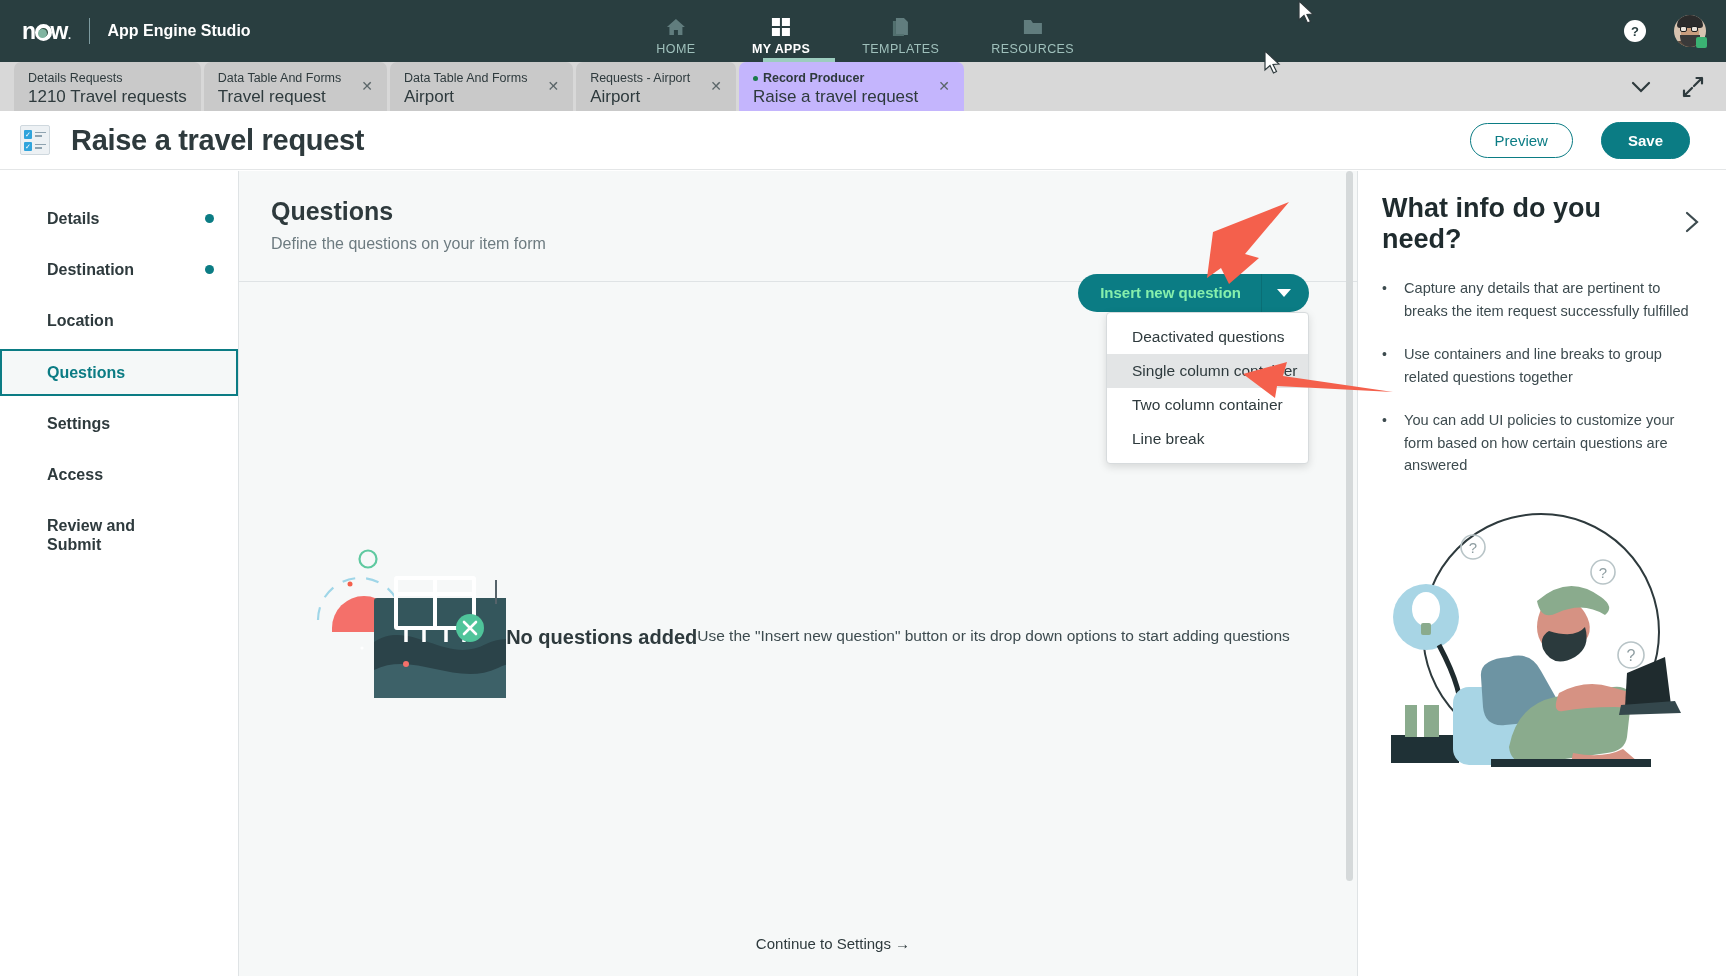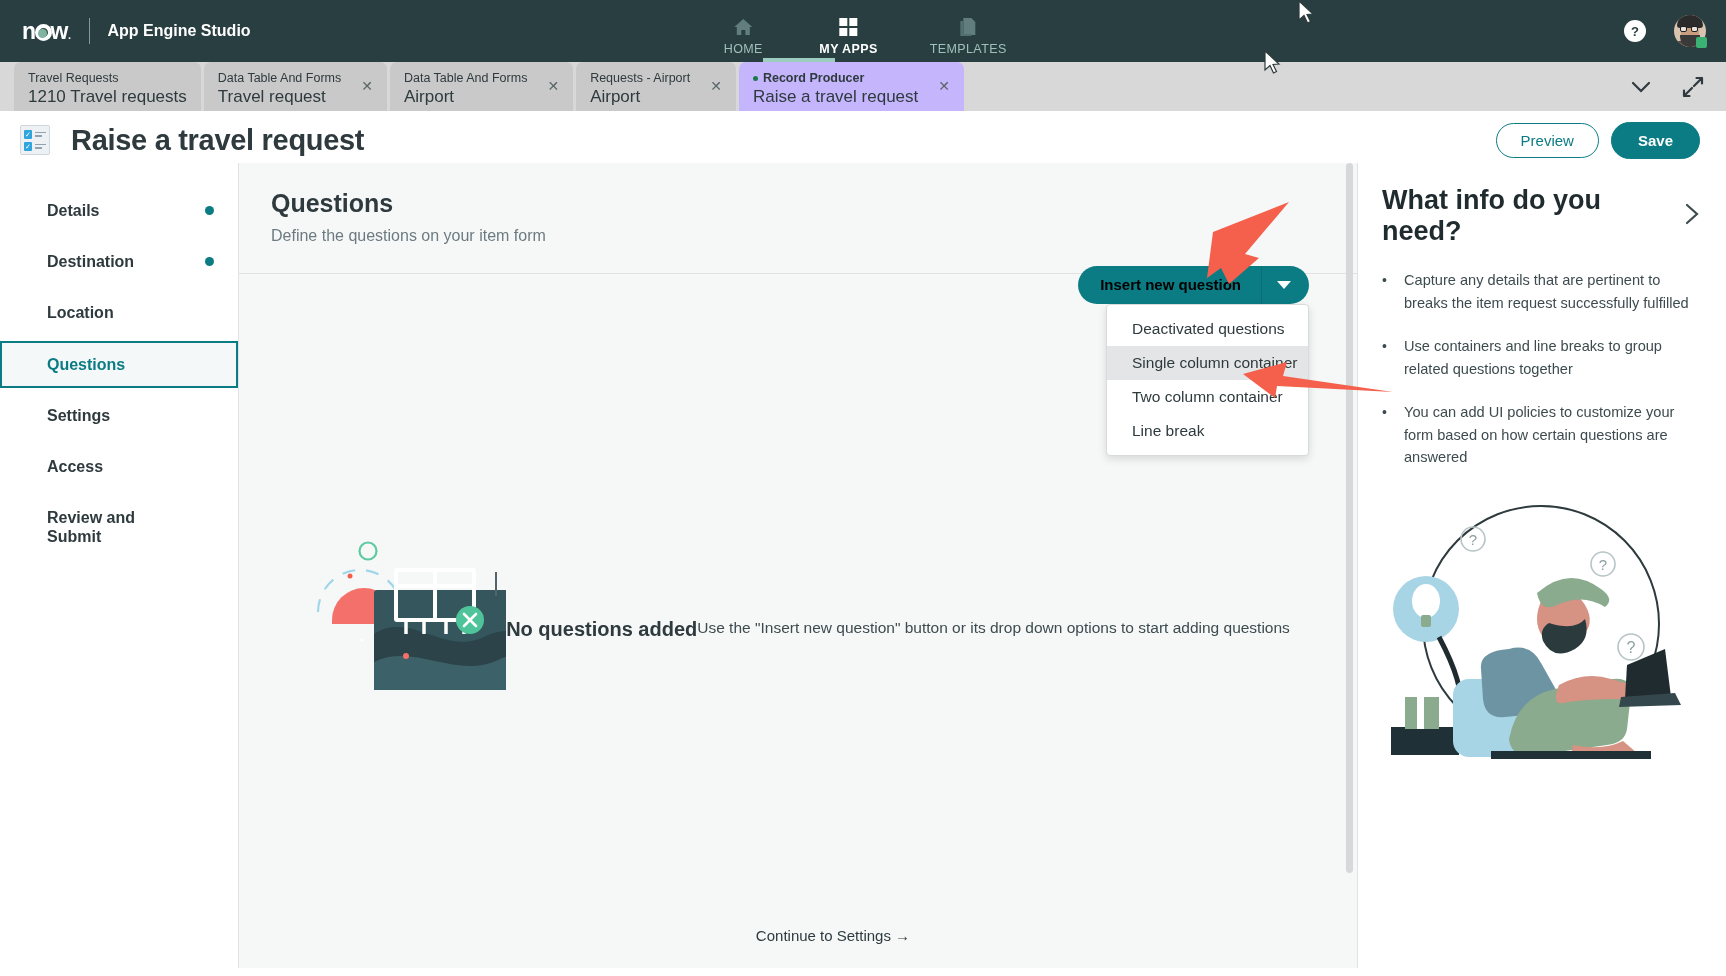--- a/index.html
+++ b/index.html
@@ -153,36 +153,36 @@
     color: #fff; font-size: 7px; line-height: 9px; text-align: center;
   }
   .rp-lines { display: flex; flex-direction: column; gap: 2px; }
   .rp-line { width: 11px; height: 1.5px; background: #8fa3b0; }
   .rp-line.short { width: 7px; }
   .page-title {
     margin-left: 21px; font-size: 29px; font-weight: 700; color: #2e3a3d;
     letter-spacing: -0.3px;
   }
   .pagehead-actions {
-    position: absolute; right: 26px; display: flex; align-items: center; gap: 12px;
+    position: absolute; right: 36px; display: flex; align-items: center; gap: 28px;
   }
   .btn-outline {
     border: 1px solid #0b7c84; color: #0b7c84; background: #fff;
     border-radius: 20px; padding: 8px 24px; font-size: 15px;
     cursor: pointer; font-family: inherit;
   }
   .btn-primary {
     border: 1px solid #0b7c84; color: #ffffff; background: #0b7c84;
     border-radius: 20px; padding: 9px 26px; font-size: 15px; font-weight: 700;
     cursor: pointer; font-family: inherit;
   }
 
   
   .body-area {
-    position: absolute; top: 163px; left: 0; width: 1726px; height: 805px;
+    position: absolute; top: 171px; left: 0; width: 1726px; height: 805px;
     background: #ffffff; display: flex;
   }
 
   
   .sidebar {
     width: 239px; min-width: 239px; background: #ffffff;
     padding-top: 24px; border-right: 1px solid #dfe3e5;
   }
   .side-item {
     display: flex; align-items: center; justify-content: space-between;
@@ -206,21 +206,21 @@
   .center-title { font-size: 25px; font-weight: 700; color: #2e3a3d; }
   .center-sub { font-size: 16px; color: #6d7b80; margin-top: 9px; }
   .center-divider {
     height: 1px; background: #dfe3e5; margin-top: 28px; width: 100%;
   }
   .insert-row {
     position: absolute; top: 103px; right: 48px; z-index: 30;
   }
   .split-btn { display: flex; align-items: stretch; }
   .split-main {
-    background: #0b7c84; color: #000000; font-weight: 700; font-size: 15px;
+    background: #0b7c84; color: #86efac; font-weight: 700; font-size: 15px;
     border: none; padding: 10px 20px 11px 22px;
     border-radius: 20px 0 0 20px; cursor: pointer; font-family: inherit;
   }
   .split-arrow {
     background: #0b7c84; border: none; border-left: 1px solid #0a6e75;
     border-radius: 0 20px 20px 0; padding: 0 17px 0 14px; cursor: pointer;
     display: flex; align-items: center;
   }
   .dropdown {
     position: absolute; top: 38px; right: 0; width: 203px;
@@ -319,20 +319,28 @@
       <span class="nav-label">MY APPS</span>
     </div>
     <div class="nav-item">
       <span class="nav-icon">
         <svg width="22" height="20" viewBox="0 0 22 20">
           <path d="M6 1 h8 l4 4 v13 h-12 z" fill="#617d7e"></path>
           <path d="M3 4 h3 v13 h8 v2 h-11 z" fill="#52706f"></path>
         </svg>
       </span>
       <span class="nav-label">TEMPLATES</span>
+    </div>
+    <div class="nav-item">
+      <span class="nav-icon">
+        <svg width="22" height="20" viewBox="0 0 22 20">
+          <path d="M2 3 h7 l2 3 h9 v11 h-18 z" fill="#617d7e"></path>
+        </svg>
+      </span>
+      <span class="nav-label">RESOURCES</span>
     </div>
   </div>
 
   <div class="topbar-right">
     <div class="help-circle">?</div>
     <div class="avatar-wrap">
       <div class="avatar">
         <div class="shirt"></div>
         <div class="face"></div>
         <div class="hair"></div>
@@ -343,21 +351,21 @@
       <div class="status-dot"></div>
     </div>
   </div>
 </div>
 
 <div class="tabbar">
   <div style="width:14px;"></div>
 
   <div class="tab">
     <div class="tab-texts">
-      <div class="tab-title">Travel Requests</div>
+      <div class="tab-title">Details Requests</div>
       <div class="tab-sub">1210 Travel requests</div>
     </div>
   </div>
 
   <div class="tab">
     <div class="tab-texts">
       <div class="tab-title">Data Table And Forms</div>
       <div class="tab-sub">Travel request</div>
     </div>
     <div class="tab-close">✕</div>

